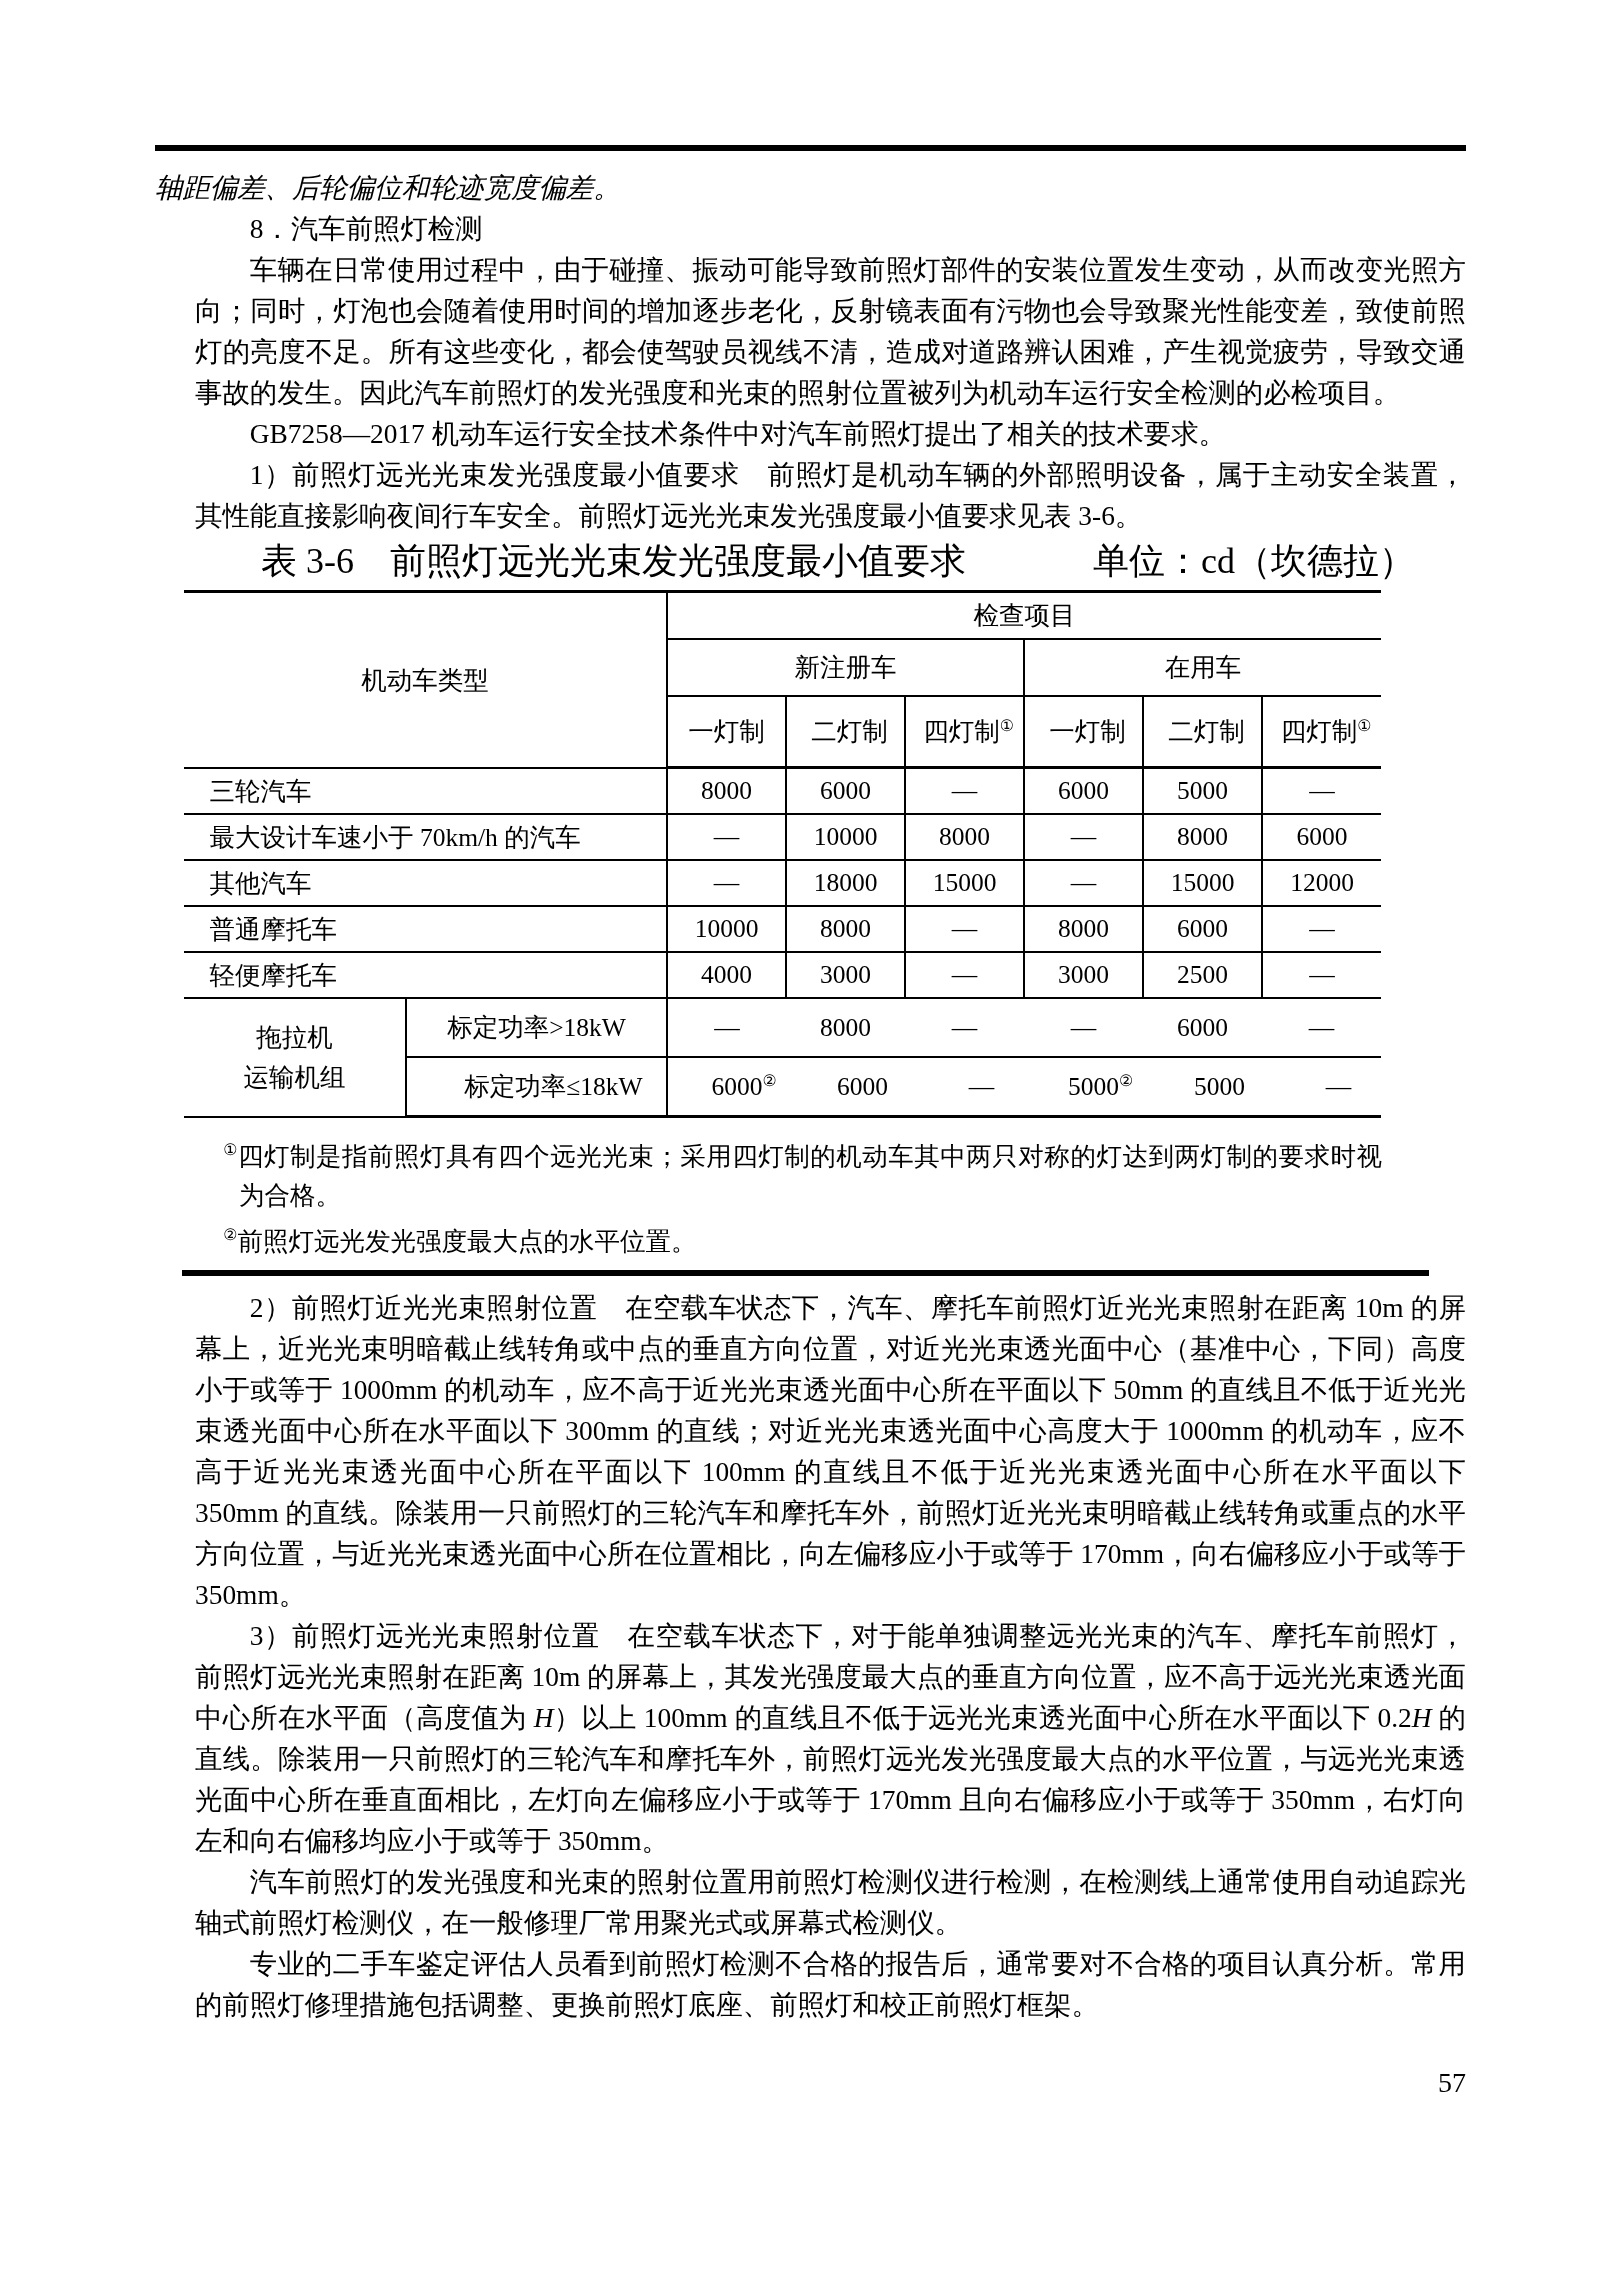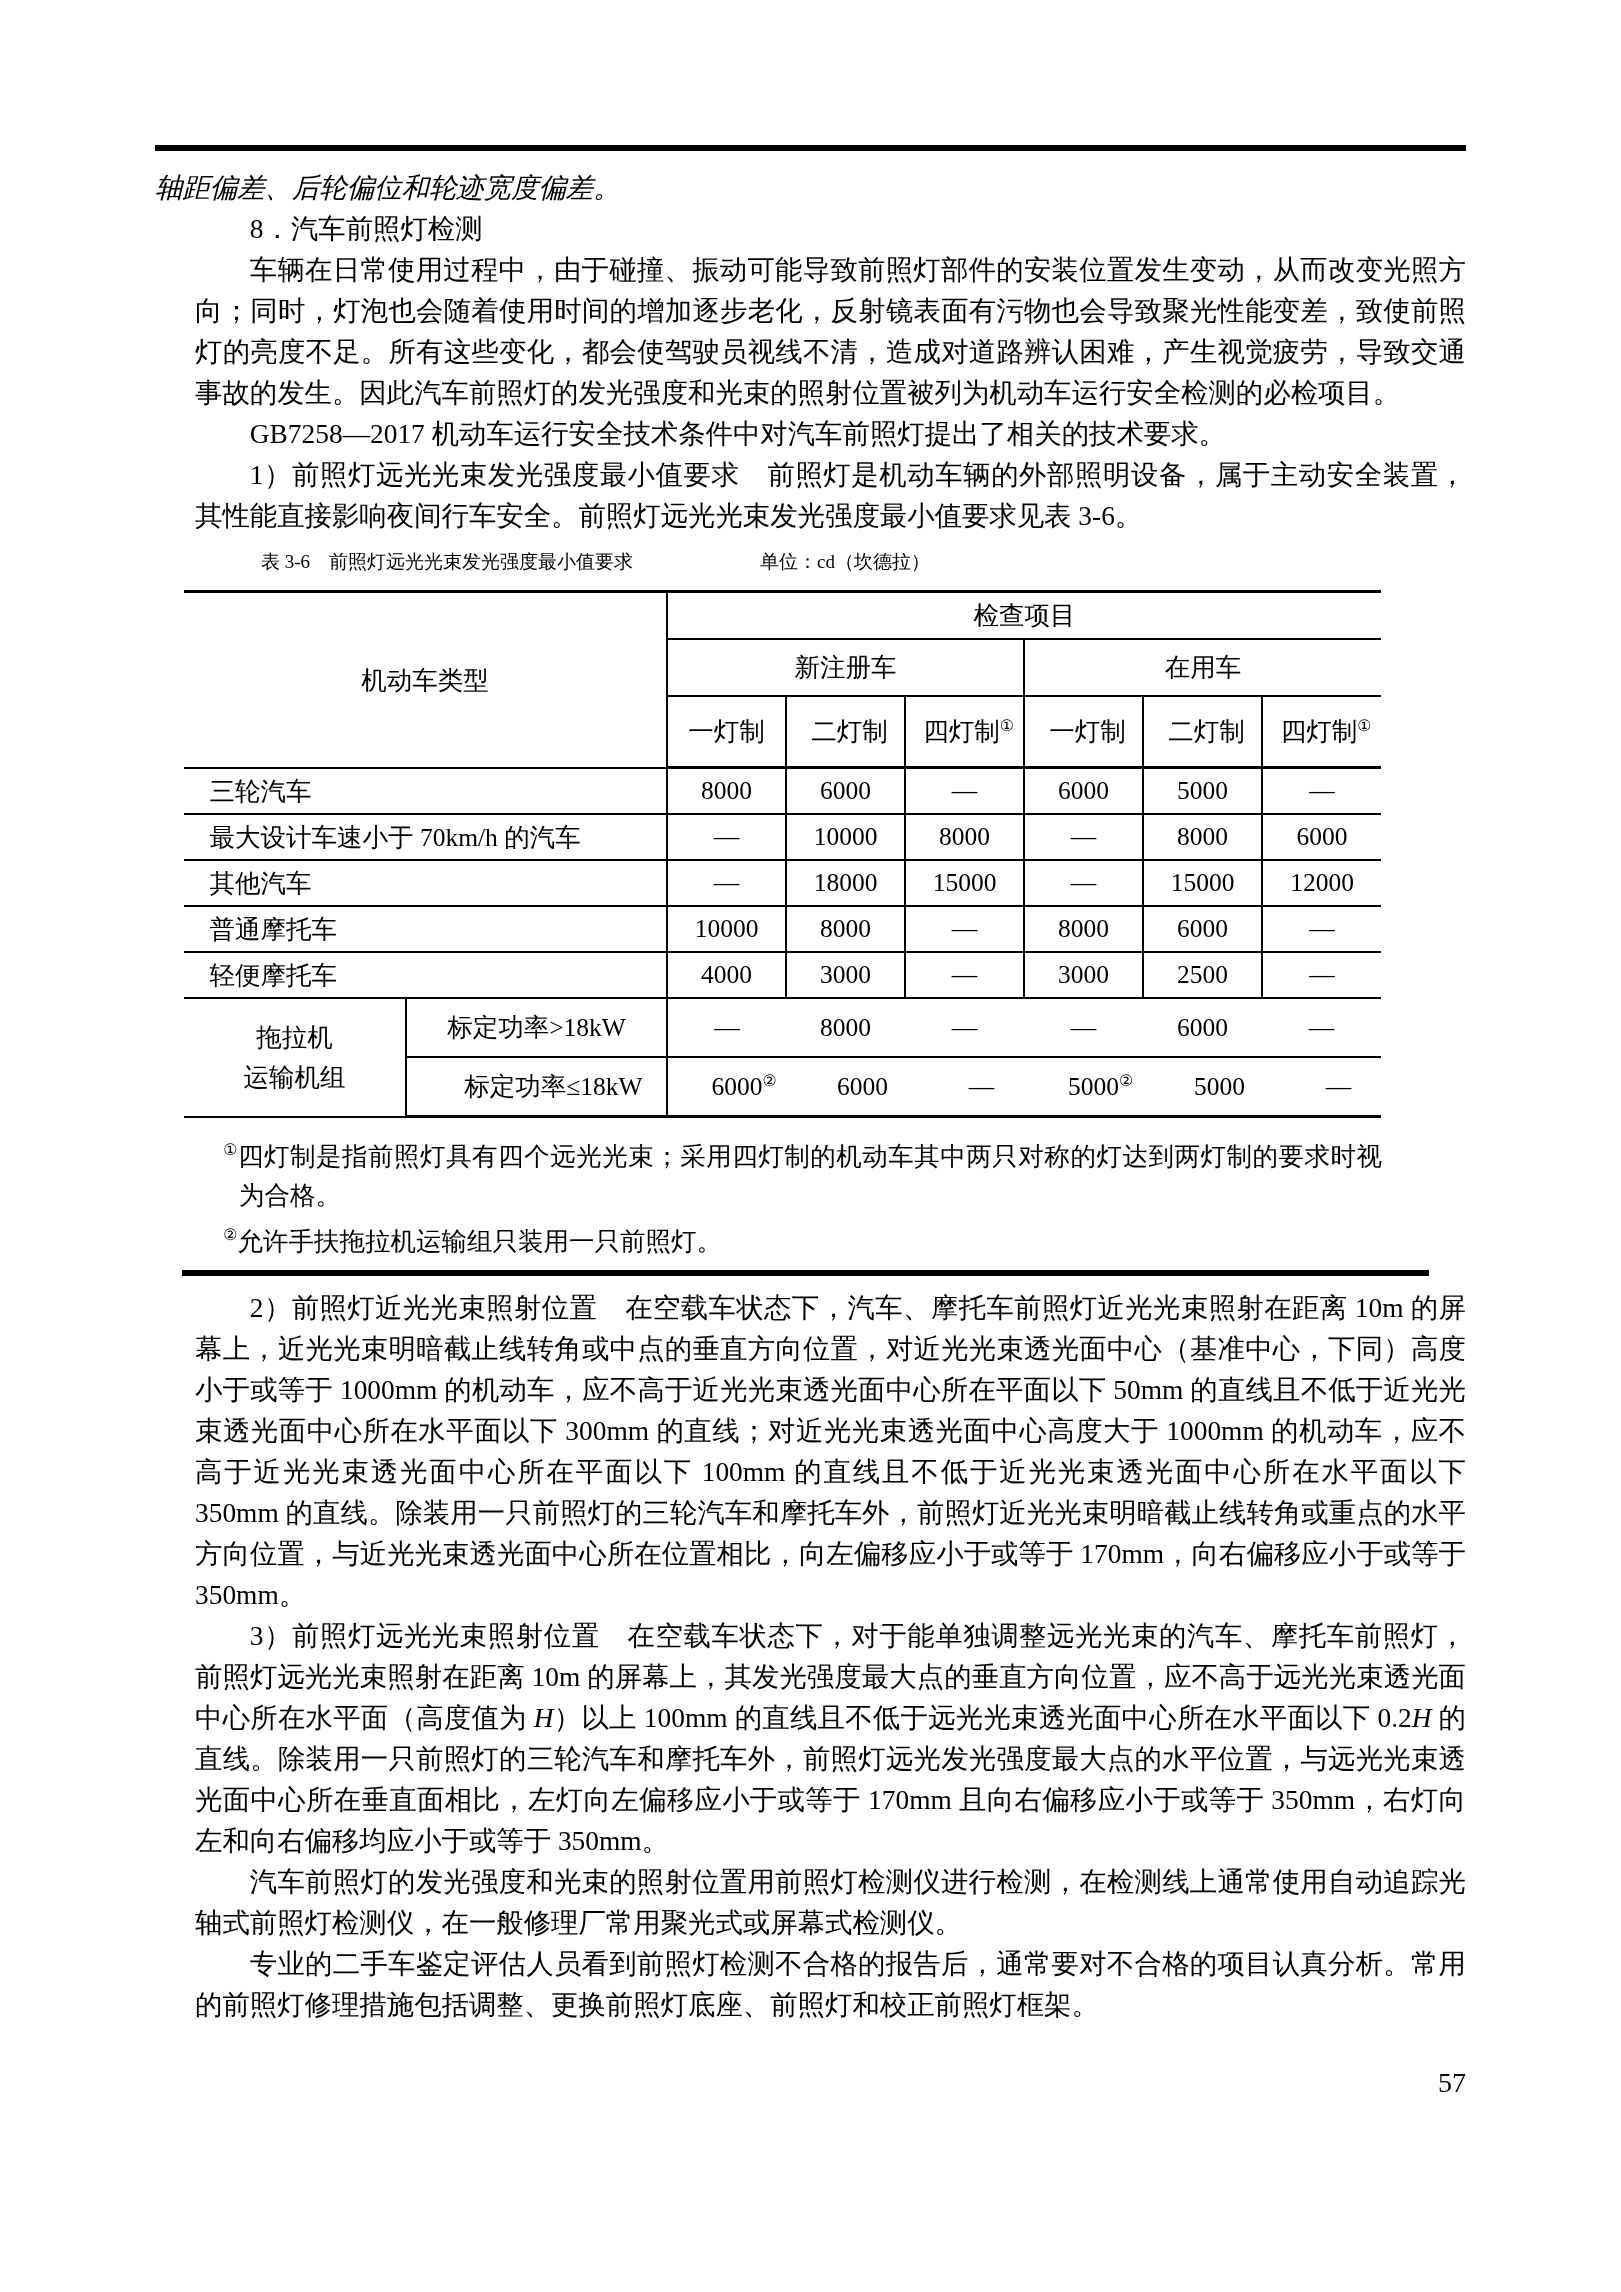--- a/index.html
+++ b/index.html
@@ -34,21 +34,21 @@
   }
   p.indent { text-indent: 2em; margin-left: 40px; }
   p.noindent { text-indent: 0; font-style: italic; }
   .italic { font-style: italic; }
 
   .caption {
     display: flex;
     align-items: flex-start;
     gap: 127px;
     padding-left: 106px;
-    font-size: 19px;
+    font-size: 36px;
     line-height: 45px;
     margin-top: 2px;
     white-space: nowrap;
   }
 
   table.t36 {
     border-collapse: collapse;
     table-layout: fixed;
     width: 1194px;
     margin: 5.9px 0 0 29px;
@@ -237,21 +237,21 @@
         <td class="v">—</td>
       </tr>
     </tbody>
   </table>
 
   <div class="footnotes">
     <div class="fn">
       <sup>①</sup><span>四灯制是指前照灯具有四个远光光束；采用四灯制的机动车其中两只对称的灯达到两灯制的要求时视为合格。</span>
     </div>
     <div class="fn">
-      <sup>②</sup><span>允许手扶拖拉机运输组只装用一只前照灯。</span>
+      <sup>②</sup><span>前照灯远光发光强度最大点的水平位置。</span>
     </div>
   </div>
 
   <div class="closing-rule"></div>
 
   <p class="body-par indent">2）前照灯近光光束照射位置　在空载车状态下，汽车、摩托车前照灯近光光束照射在距离 10m 的屏幕上，近光光束明暗截止线转角或中点的垂直方向位置，对近光光束透光面中心（基准中心，下同）高度小于或等于 1000mm 的机动车，应不高于近光光束透光面中心所在平面以下 50mm 的直线且不低于近光光束透光面中心所在水平面以下 300mm 的直线；对近光光束透光面中心高度大于 1000mm 的机动车，应不高于近光光束透光面中心所在平面以下 100mm 的直线且不低于近光光束透光面中心所在水平面以下 350mm 的直线。除装用一只前照灯的三轮汽车和摩托车外，前照灯近光光束明暗截止线转角或重点的水平方向位置，与近光光束透光面中心所在位置相比，向左偏移应小于或等于 170mm，向右偏移应小于或等于 350mm。</p>
   <p class="body-par indent"><span>3）前照灯远光光束照射位置　在空载车状态下，对于能单独调整远光光束的汽车、摩托车前照灯，前照灯远光光束照射在距离 10m 的屏幕上，其发光强度最大点的垂直方向位置，应不高于远光光束透光面中心所在水平面（高度值为 </span><span class="italic">H</span><span>）以上 100mm 的直线且不低于远光光束透光面中心所在水平面以下 0.2</span><span class="italic">H</span><span> 的直线。除装用一只前照灯的三轮汽车和摩托车外，前照灯远光发光强度最大点的水平位置，与远光光束透光面中心所在垂直面相比，左灯向左偏移应小于或等于 170mm 且向右偏移应小于或等于 350mm，右灯向左和向右偏移均应小于或等于 350mm。</span></p>
   <p class="body-par indent">汽车前照灯的发光强度和光束的照射位置用前照灯检测仪进行检测，在检测线上通常使用自动追踪光轴式前照灯检测仪，在一般修理厂常用聚光式或屏幕式检测仪。</p>
   <p class="body-par indent">专业的二手车鉴定评估人员看到前照灯检测不合格的报告后，通常要对不合格的项目认真分析。常用的前照灯修理措施包括调整、更换前照灯底座、前照灯和校正前照灯框架。</p>
 

